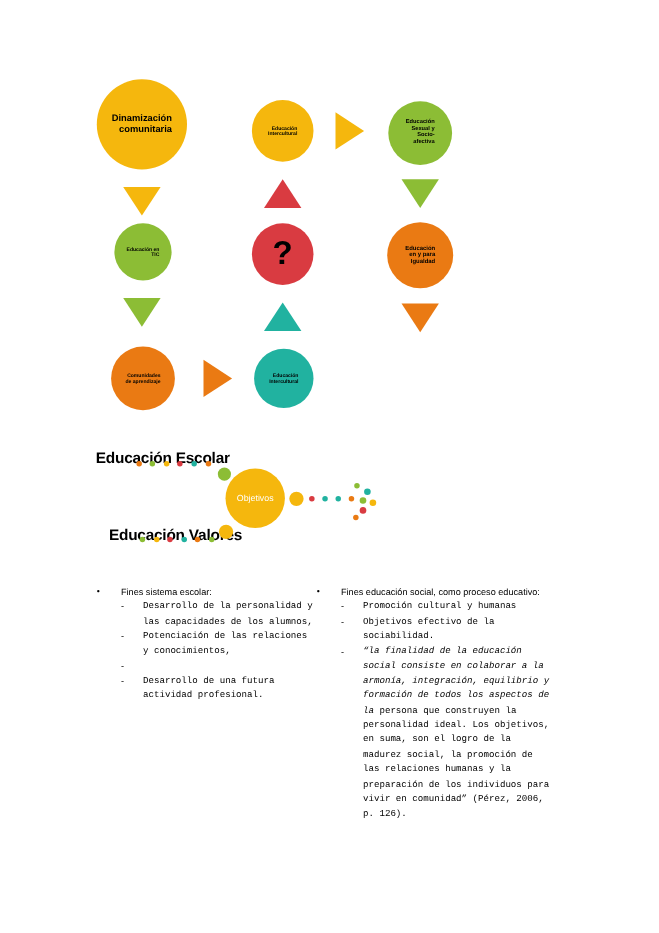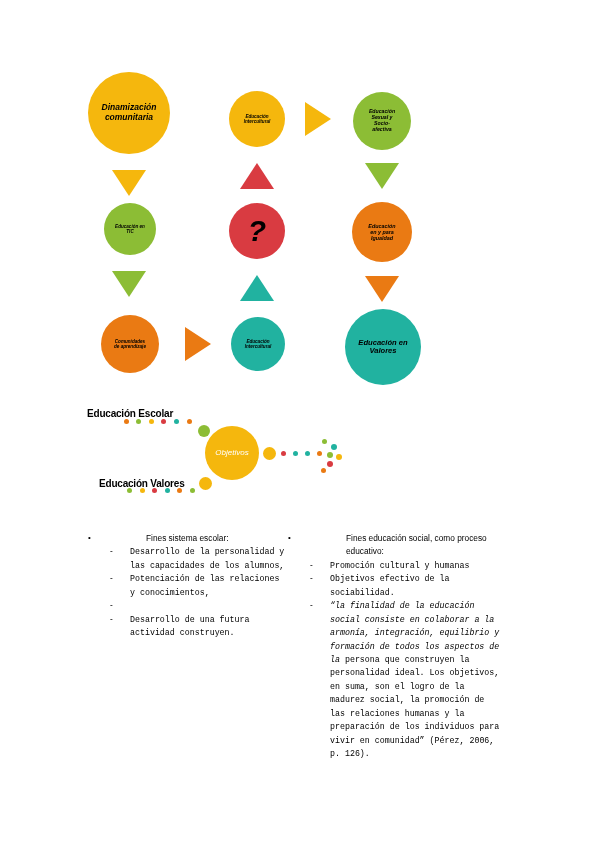--- a/index.html
+++ b/index.html
@@ -19,27 +19,26 @@
   
   .abs { position: absolute; }
 
   
   .circle {
     position: absolute;
     border-radius: 50%;
     display: flex;
     align-items: center;
     justify-content: center;
-    text-align: center;
+    text-align: right;
     font-weight: bold;
     line-height: 1.12;
     box-sizing: border-box;
     padding: 2px;
     white-space: pre-line;
-    font-style: italic;
   }
 
   
   .tri { position: absolute; width: 0; height: 0; }
   .tri-down {
     border-left: 17px solid transparent;
     border-right: 17px solid transparent;
     border-top-width: 26px;
     border-top-style: solid;
   }
@@ -53,41 +52,41 @@
     border-top: 17px solid transparent;
     border-bottom: 17px solid transparent;
     border-left-width: 26px;
     border-left-style: solid;
   }
 
   
   .dot { position: absolute; border-radius: 50%; }
   .branch-label {
     position: absolute;
-    font-size: 10px;
+    font-size: 14px;
     font-weight: bold;
     white-space: nowrap;
     letter-spacing: -0.2px;
   }
 
   
   .col { position: absolute; }
   .bullet-row {
     display: flex;
     align-items: flex-start;
     font-size: 8.3px;
     line-height: 1.62;
   }
   .bullet-mark {
     width: 22px;
     flex: none;
     font-size: 8px;
     line-height: 1.62;
   }
-  .bullet-text { flex: 1; margin-left: 36px; }
+  .bullet-text { flex: 1; }
   .sub-row {
     display: flex;
     align-items: flex-start;
     font-size: 8.3px;
     line-height: 1.62;
     margin-left: 22px;
   }
   .sub-mark {
     width: 20px;
     flex: none;
@@ -136,22 +135,20 @@
 afectiva</div>
 
   <div class="tri tri-down" style="left:365px;top:163px;border-top-color:#8cbd35;"></div>
 
   <div class="circle" style="left:352px;top:202px;width:60px;height:60px;background:#ea7a13;font-size:5.4px;">Educación
 en y para
 Igualdad</div>
 
   <div class="tri tri-down" style="left:365px;top:276px;border-top-color:#ea7a13;"></div>
 
-  <div class="circle" style="left:345px;top:309px;width:76px;height:76px;background:#21b2a0;font-size:7.6px;">Educación en
-Valores</div>
 </div>
 
 <div class="abs" style="left:0;top:398px;width:599px;height:110px;">
 
   <div class="branch-label" style="left:87px;top:10px;">Educación Escolar</div>
 
   <div class="branch-label" style="left:99px;top:80px;">Educación Valores</div>
 
   <div class="dot" style="left:124px;top:21px;width:5px;height:5px;background:#ea7a13;"></div>
   <div class="dot" style="left:136px;top:21px;width:5px;height:5px;background:#8cbd35;"></div>
@@ -196,21 +193,21 @@
   </div>
   <div class="sub-row">
     <span class="sub-mark">-</span>
     <span class="sub-text">Potenciación de las relaciones y conocimientos,</span>
   </div>
   <div class="sub-row">
     <span class="sub-mark">-</span>
   </div>
   <div class="sub-row">
     <span class="sub-mark">-</span>
-    <span class="sub-text">Desarrollo de una futura actividad construyen.</span>
+    <span class="sub-text">Desarrollo de una futura actividad profesional.</span>
   </div>
 </div>
 
 <div class="col" style="left:288px;top:532px;width:215px;">
   <div class="bullet-row">
     <span class="bullet-mark">•</span>
     <span class="bullet-text">Fines educación social, como proceso educativo:</span>
   </div>
   <div class="sub-row">
     <span class="sub-mark">-</span>

